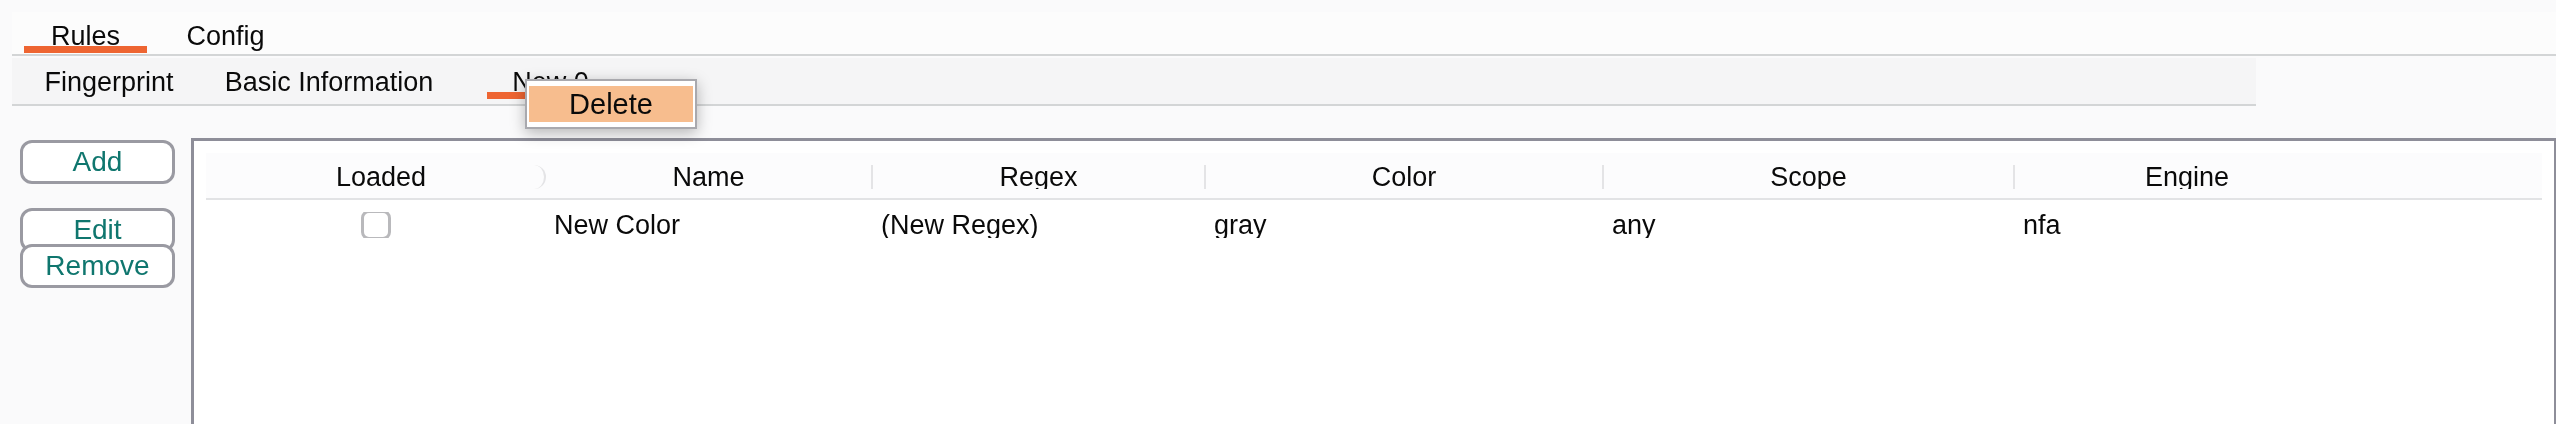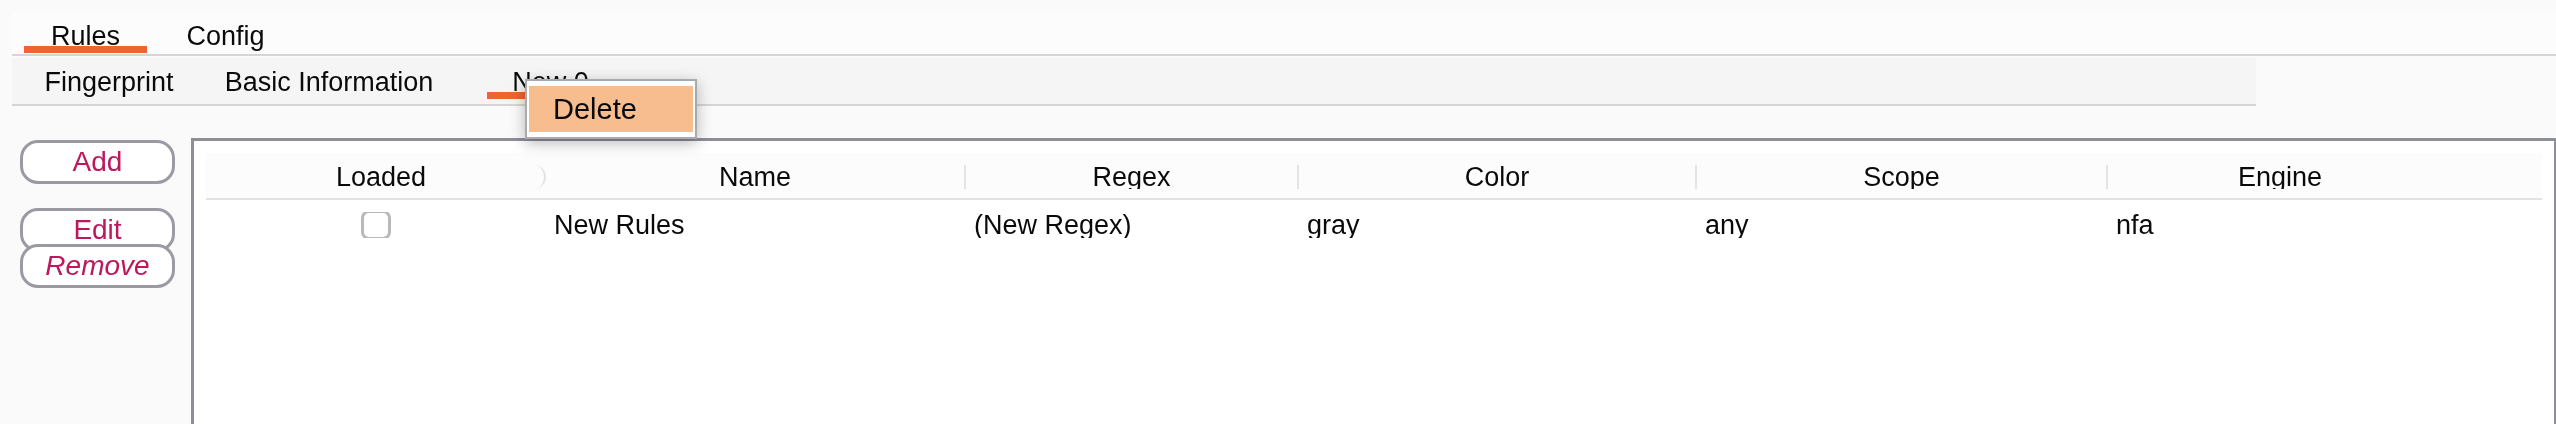--- a/index.html
+++ b/index.html
@@ -46,41 +46,41 @@
   
   .context-menu {
     position:absolute; left:513px; top:67px; width:172px;
     background:#FFFFFF;
     border:2px solid #A9A9AE;
     padding:5px 2px;
     box-shadow:0 4px 14px rgba(0,0,0,0.28);
     z-index:10;
   }
   .context-menu .menu-item {
-    height:46px;
+    height:36px;
     background:#F7BD8E;
-    display:flex; align-items:center; justify-content:flex-start;
+    display:flex; align-items:center; justify-content:center;
     font-size:29px;
     cursor:default;
   }
 
   
   .side-btn {
     position:absolute; left:8px; width:155px; height:44px;
     background:#FFFFFF;
     border:3px solid #9A9AA2;
-    border-radius:18px;
+    border-radius:12px;
     font-size:28px;
     font-family:"Liberation Sans", sans-serif;
-    color:#be185d;
+    color:#0f766e;
     display:flex; align-items:center; justify-content:center;
   }
   .btn-add    { top:128px; }
   .btn-edit   { top:196px; }
-  .btn-remove { top:232px;font-style:italic; }
+  .btn-remove { top:232px; }
 
   
   .rule-table {
     position:absolute; left:179px; top:126px; width:2366px; height:298px;
     background:#FFFFFF;
     border:3px solid #8E8E99;
     border-bottom:none;
   }
   .thead {
     display:flex; height:47px;
@@ -95,21 +95,21 @@
   }
   .th:last-child { border-right:none; }
   .trow { display:flex; height:50px; background:#FFFFFF; }
   .td {
     display:flex; align-items:center;
     font-size:27px;
     padding-left:8px;
     overflow:hidden; white-space:nowrap;
   }
   .td.center { justify-content:center; padding-left:0; }
-  .c0 { width:328px;border-radius:14px; } .c1 { width:420px; } .c2 { width:333px; }
+  .c0 { width:328px;border-radius:14px; } .c1 { width:327px; } .c2 { width:333px; }
   .c3 { width:398px; } .c4 { width:411px; } .c5 { width:344px; }
 
   .checkbox {
     width:29px; height:29px;
     border:3px solid #B9B9BC;
     border-radius:8px;
     background:#FFFFFF;
   }
 </style>
 </head>
@@ -152,19 +152,19 @@
     <div class="th c1">Name</div>
     <div class="th c2">Regex</div>
     <div class="th c3">Color</div>
     <div class="th c4">Scope</div>
     <div class="th c5">Engine</div>
   </div>
   <div class="trow">
     <div class="td c0 center">
       <span class="checkbox"></span>
     </div>
-    <div class="td c1">New Rules</div>
+    <div class="td c1">New Color</div>
     <div class="td c2">(New Regex)</div>
     <div class="td c3">gray</div>
     <div class="td c4">any</div>
     <div class="td c5">nfa</div>
   </div>
 </div>
 
 </body></html>

